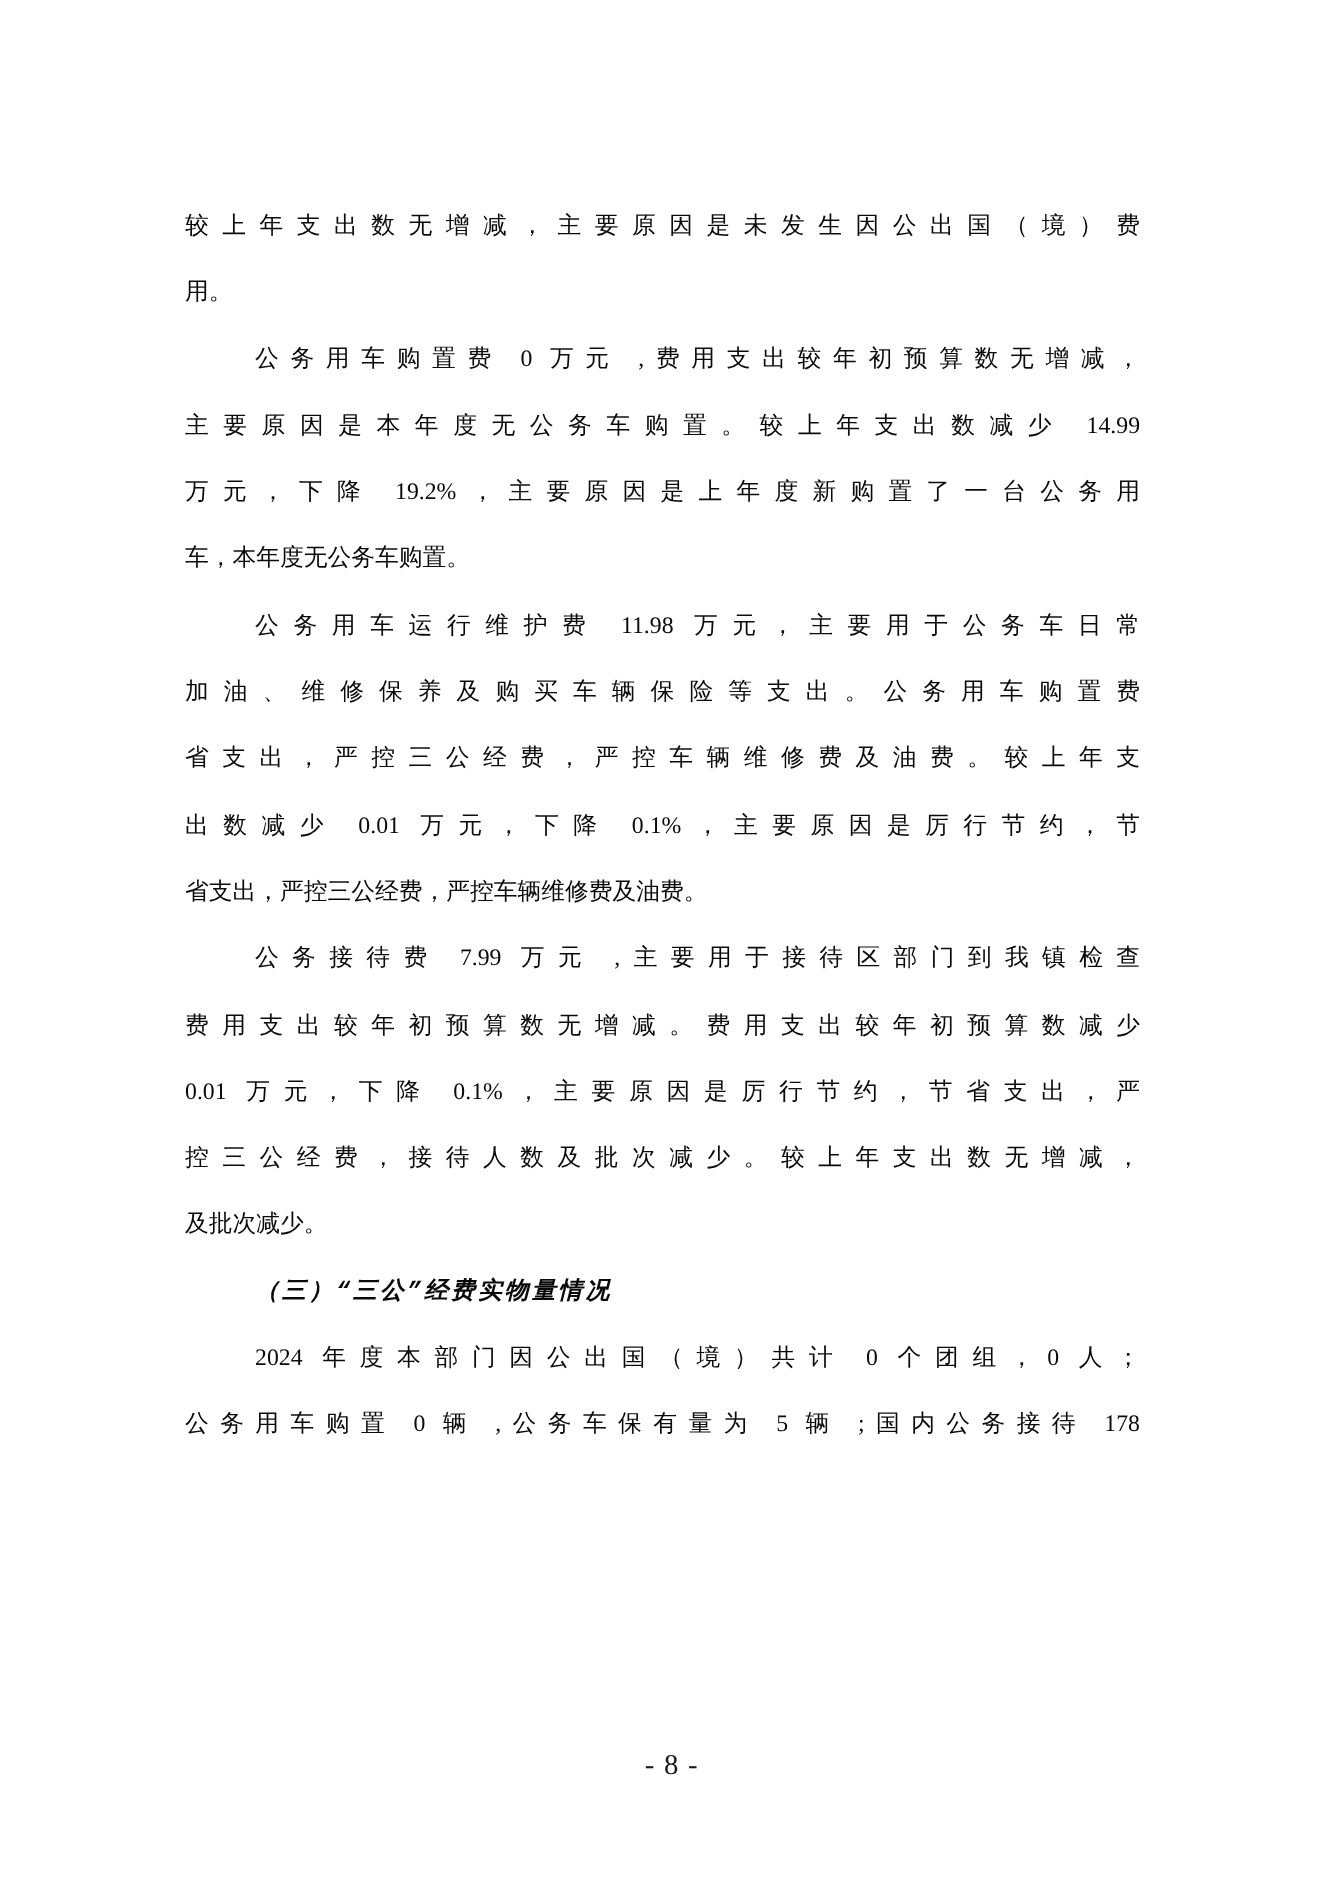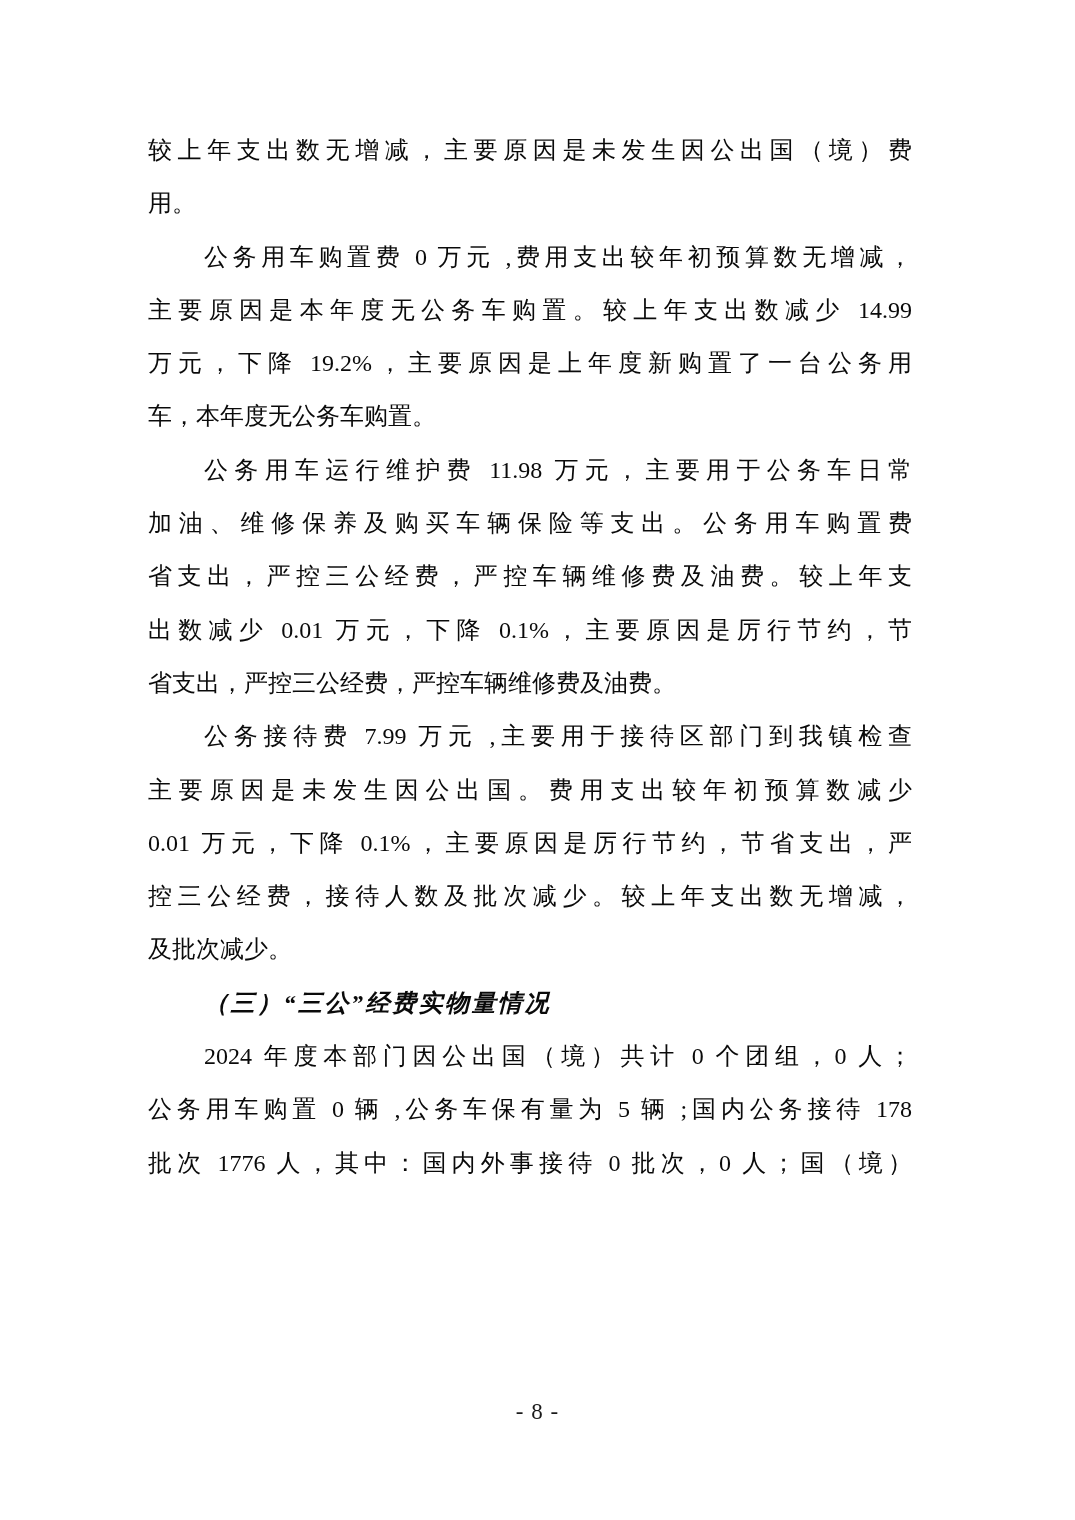--- a/index.html
+++ b/index.html
@@ -12,43 +12,44 @@
     width: 1075px;
     height: 1520px;
     background: #ffffff;
     color: #0a0a0a;
     font-family: "Liberation Serif", "DejaVu Serif", serif;
     overflow: hidden;
   }
   .content {
     position: absolute;
     left: 148px;
-    top: 124px;
+    top: 154px;
     width: 764px;
-    font-size: 24px;
+    font-size: 19px;
     line-height: 53.3px;
   }
   .line {
     text-align: justify;
     text-align-last: justify;
     white-space: normal;
   }
   .line.end {
     text-align: left;
     text-align-last: left;
   }
   .line.indent {
     text-indent: 56px;
   }
   .line.heading {
     font-weight: bold;
     font-style: italic;
     letter-spacing: 2.5px;
     text-align: center;
     text-align-last: left;
+    font-family: Liberation Mono, monospace;
   }
   .footer {
     position: absolute;
     left: 0;
     right: 0;
     top: 1399px;
     text-align: center;
     font-size: 23px;
     letter-spacing: 1px;
     color: #1a1a1a;
@@ -65,25 +66,24 @@
     <div class="line fill indent">公务用车购置费 0 万元 ,费用支出较年初预算数无增减，</div>
     <div class="line fill">主要原因是本年度无公务车购置。较上年支出数减少 14.99</div>
     <div class="line fill">万元，下降 19.2%，主要原因是上年度新购置了一台公务用</div>
     <div class="line end">车，本年度无公务车购置。</div>
     <div class="line fill indent">公务用车运行维护费 11.98 万元，主要用于公务车日常</div>
     <div class="line fill">加油、维修保养及购买车辆保险等支出。公务用车购置费</div>
     <div class="line fill">省支出，严控三公经费，严控车辆维修费及油费。较上年支</div>
     <div class="line fill">出数减少 0.01 万元，下降 0.1%，主要原因是厉行节约，节</div>
     <div class="line end">省支出，严控三公经费，严控车辆维修费及油费。</div>
     <div class="line fill indent">公务接待费 7.99 万元 ,主要用于接待区部门到我镇检查</div>
-    <div class="line fill">主要原因是未发生因公出国。费用支出较年初预算数减少</div>
+    <div class="line fill">费用支出较年初预算数无增减。费用支出较年初预算数减少</div>
     <div class="line fill">0.01 万元，下降 0.1%，主要原因是厉行节约，节省支出，严</div>
     <div class="line fill">控三公经费，接待人数及批次减少。较上年支出数无增减，</div>
     <div class="line end">及批次减少。</div>
     <div class="line heading indent">（三）“三公”经费实物量情况</div>
     <div class="line fill indent">2024 年度本部门因公出国（境）共计 0 个团组，0 人；</div>
     <div class="line fill">公务用车购置 0 辆 ,公务车保有量为 5 辆 ;国内公务接待 178</div>
-    <div class="line fill">批次 1776 人，其中：国内外事接待 0 批次，0 人；国（境）</div>
   </div>
 
   <div class="footer">- 8 -</div>
 
 </div>
 
 </body></html>

